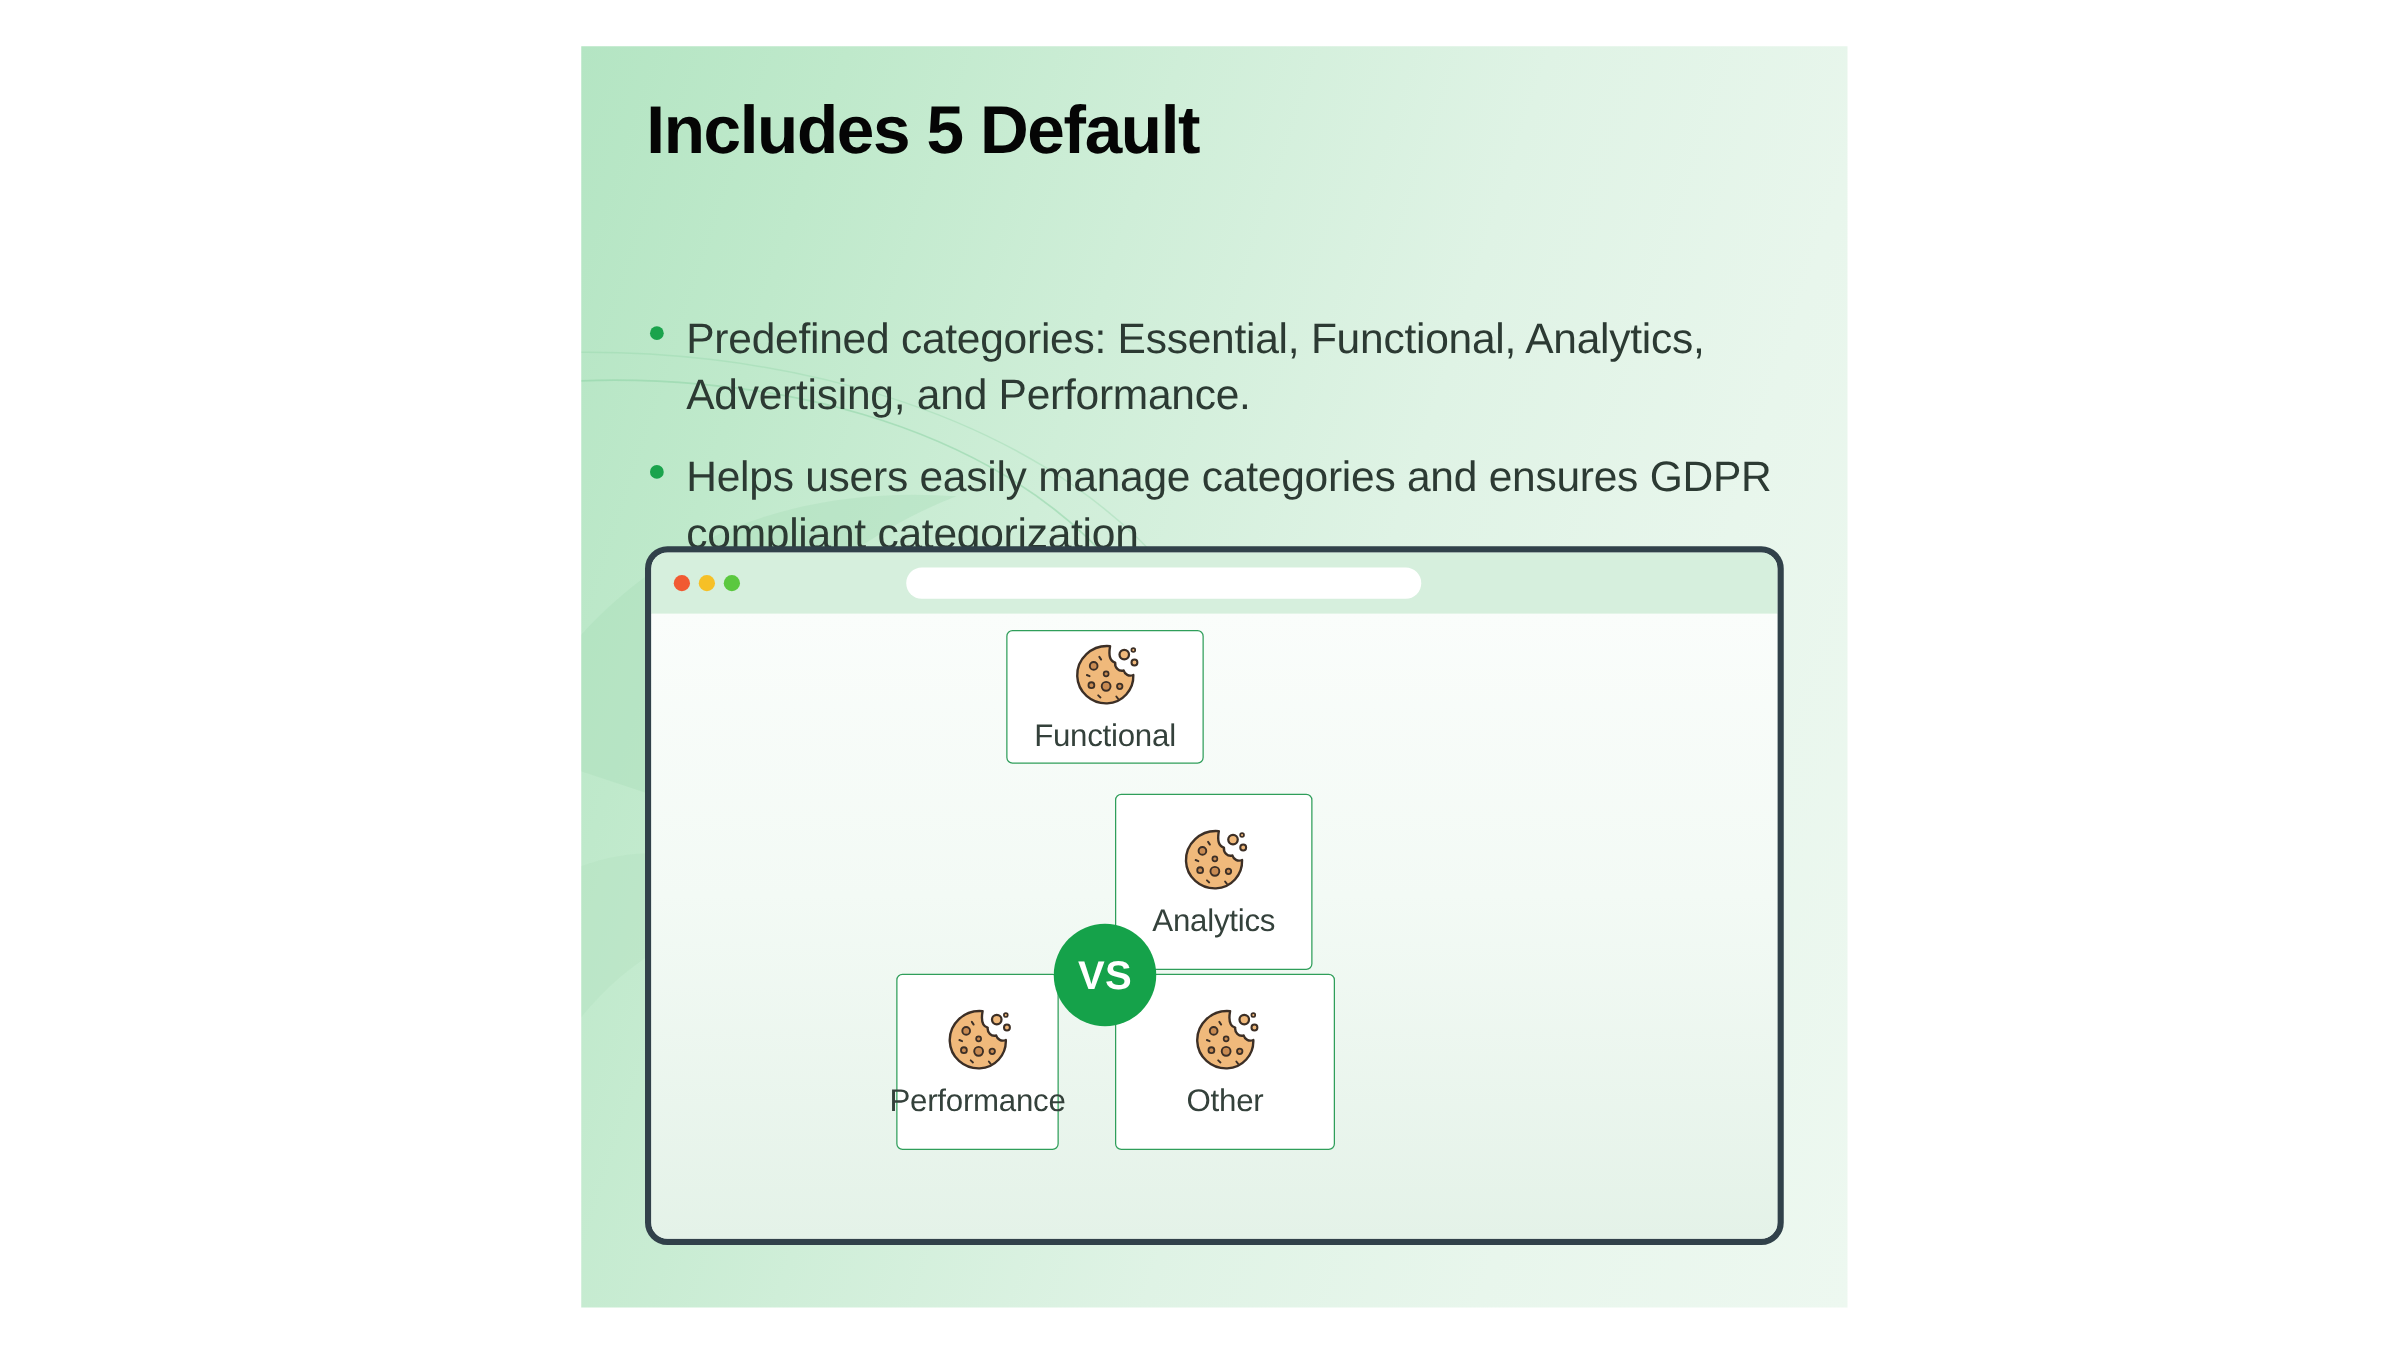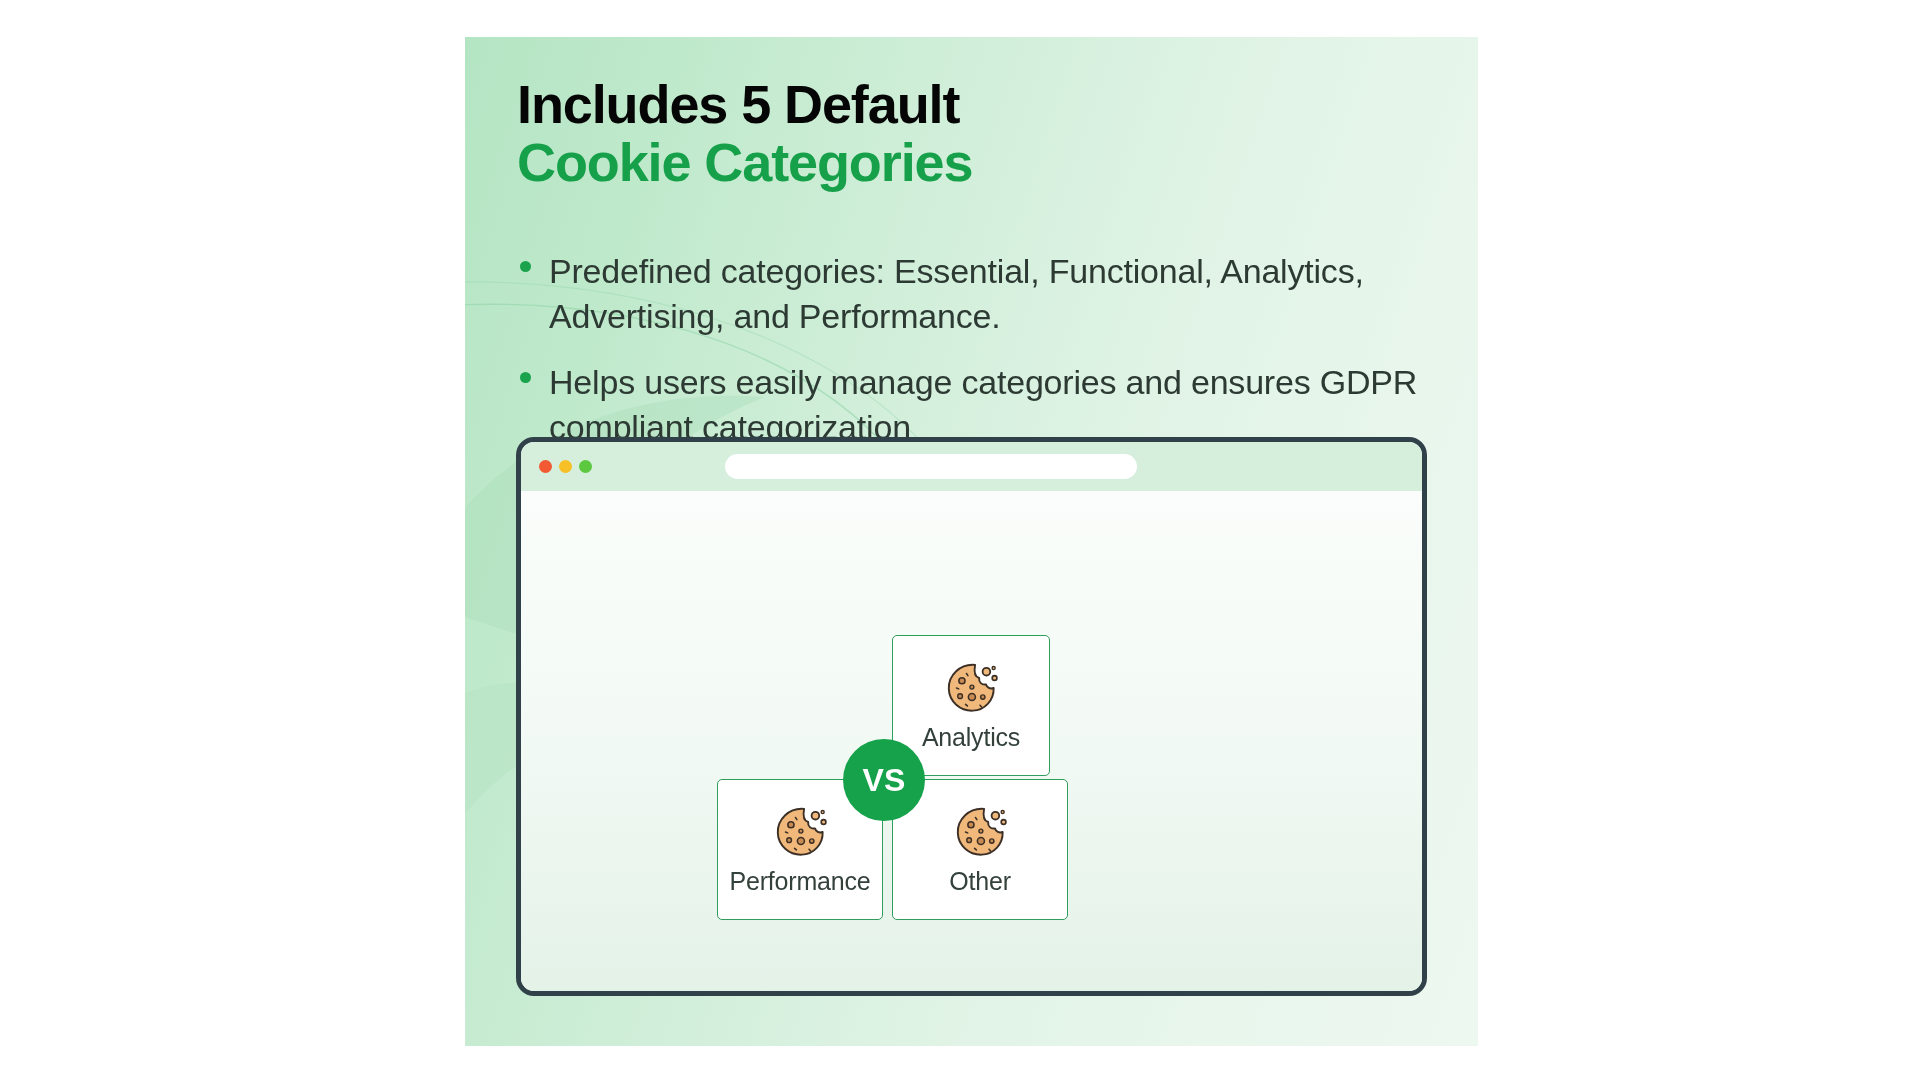--- a/index.html
+++ b/index.html
@@ -176,21 +176,21 @@
     font-weight: 400;
     color: #34413b;
     letter-spacing: -0.2px;
     white-space: nowrap;
   }
 
   
   .card-0 { left: 284px; top: 13px;  width: 158px; height: 107px; }
   .card-1 { left: 196px; top: 144px; width: 158px; height: 141px; }
   .card-2 { left: 371px; top: 144px; width: 158px; height: 141px; }
-  .card-3 { left: 196px; top: 288px; width: 166px; height: 141px; align-items: center; }
+  .card-3 { left: 196px; top: 288px; width: 130px; height: 141px; align-items: center; }
   .card-4 { left: 371px; top: 288px; width: 176px; height: 141px; }
 
   .vs-badge {
     position: absolute;
     left: 322px;
     top: 248px;
     width: 82px;
     height: 82px;
     border-radius: 50%;
     background: #15a24a;
@@ -213,21 +213,20 @@
 
     <svg class="panel-deco" viewBox="0 0 1013 1009" preserveAspectRatio="none">
       <path d="M -40 270 C 140 255 330 300 430 420 C 510 515 560 600 610 700" fill="none" stroke="#8ed3a5" stroke-width="1.4" opacity="0.55"></path>
       <path d="M -40 246 C 150 236 360 290 470 420 C 545 510 590 590 640 690" fill="none" stroke="#8ed3a5" stroke-width="1.2" opacity="0.35"></path>
       <path d="M -60 560 C 20 400 160 350 300 360 C 210 395 120 470 60 600 Z" fill="#a7dcb8" opacity="0.38"></path>
       <path d="M -60 690 C 30 620 120 640 170 700 C 110 690 40 720 -10 790 Z" fill="#a7dcb8" opacity="0.22"></path>
     </svg>
 
     <div class="heading">
       <div class="heading-line dark">Includes 5 Default</div>
-      <div class="heading-line green">Cookie Categories</div>
     </div>
 
     <ul class="bullets">
       <li class="bullet">
         <span class="bullet-dot"></span>
         <span>Predefined categories: Essential, Functional, Analytics, Advertising, and Performance.</span>
       </li>
       <li class="bullet">
         <span class="bullet-dot"></span>
         <span>Helps users easily manage categories and ensures GDPR compliant categorization</span>
@@ -241,20 +240,38 @@
           <span class="tl red"></span>
           <span class="tl yellow"></span>
           <span class="tl green"></span>
         </div>
         <div class="url-pill"></div>
       </div>
 
       <div class="browser-content">
         <div class="grid">
 
+          <div class="card card-0">
+            <span class="card-icon">
+              <svg viewBox="0 0 64 64">
+                <path d="M36.5 6.5 C20 5 7 18 7.5 33 C8 47 20 57.5 34 57 C47.5 56.5 57.5 45 57 32
+                         C53 33.5 49.5 31.5 48.5 28 C44 29 40.5 25.5 41 21 C37 20 34.8 16 36.5 6.5 Z" fill="#f0b97b" stroke="#3c2f26" stroke-width="2.1" stroke-linejoin="round"></path>
+                <circle cx="22" cy="24" r="3.4" fill="#c98b52" stroke="#3c2f26" stroke-width="1.7"></circle>
+                <circle cx="33" cy="42" r="3.9" fill="#c98b52" stroke="#3c2f26" stroke-width="1.7"></circle>
+                <circle cx="20" cy="41" r="2.6" fill="#c98b52" stroke="#3c2f26" stroke-width="1.6"></circle>
+                <circle cx="33" cy="31" r="2.2" fill="#c98b52" stroke="#3c2f26" stroke-width="1.5"></circle>
+                <circle cx="45" cy="42" r="2.4" fill="#c98b52" stroke="#3c2f26" stroke-width="1.6"></circle>
+                <circle cx="49" cy="14" r="4.2" fill="#f0b97b" stroke="#3c2f26" stroke-width="2"></circle>
+                <circle cx="58" cy="21" r="2.6" fill="#f0b97b" stroke="#3c2f26" stroke-width="1.8"></circle>
+                <circle cx="57" cy="10" r="1.7" fill="#f0b97b" stroke="#3c2f26" stroke-width="1.5"></circle>
+                <path d="M27 16 l1.6 2.4 M16 32 l2.4 1 M26 50 l2 1.8 M42 51 l1.6 2" stroke="#3c2f26" stroke-width="1.7" stroke-linecap="round" fill="none"></path>
+              </svg>
+            </span>
+            <span class="card-label">Functional</span>
+          </div>
 
 
           <div class="card card-2">
             <span class="card-icon">
               <svg viewBox="0 0 64 64">
                 <path d="M36.5 6.5 C20 5 7 18 7.5 33 C8 47 20 57.5 34 57 C47.5 56.5 57.5 45 57 32
                          C53 33.5 49.5 31.5 48.5 28 C44 29 40.5 25.5 41 21 C37 20 34.8 16 36.5 6.5 Z" fill="#f0b97b" stroke="#3c2f26" stroke-width="2.1" stroke-linejoin="round"></path>
                 <circle cx="22" cy="24" r="3.4" fill="#c98b52" stroke="#3c2f26" stroke-width="1.7"></circle>
                 <circle cx="33" cy="42" r="3.9" fill="#c98b52" stroke="#3c2f26" stroke-width="1.7"></circle>
                 <circle cx="20" cy="41" r="2.6" fill="#c98b52" stroke="#3c2f26" stroke-width="1.6"></circle>

